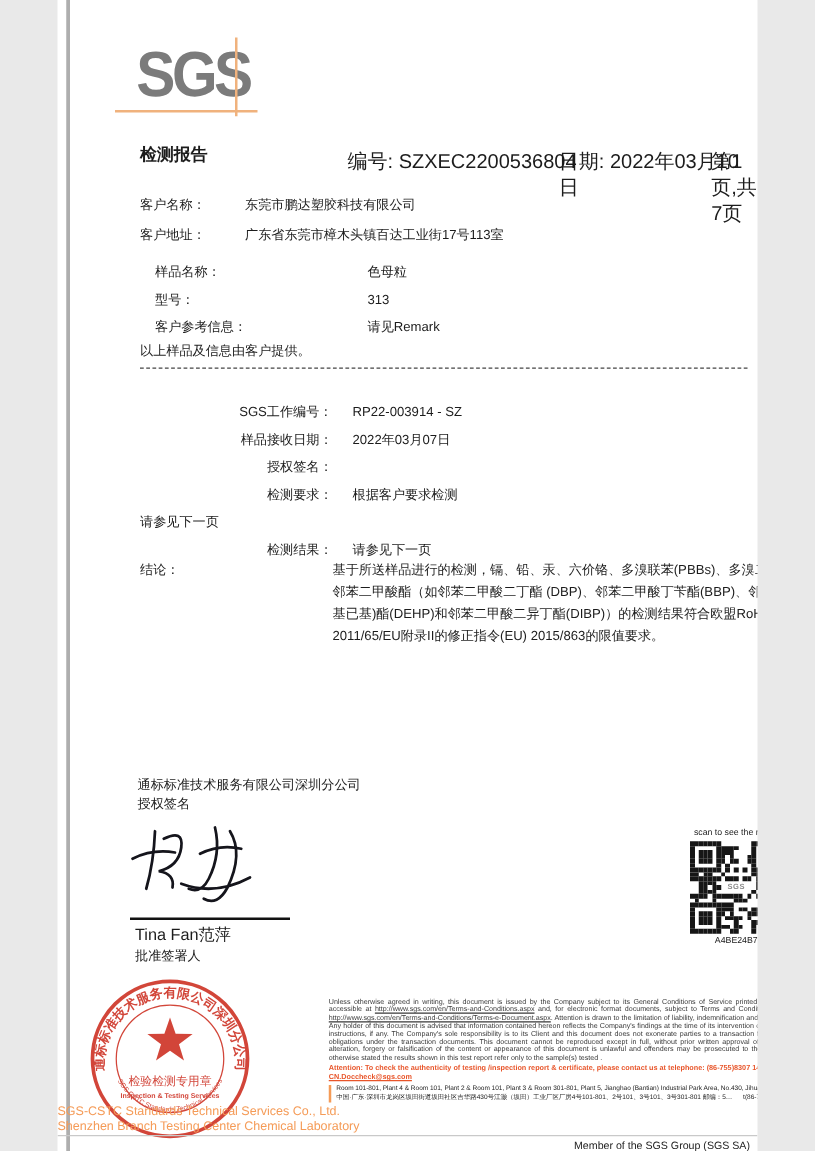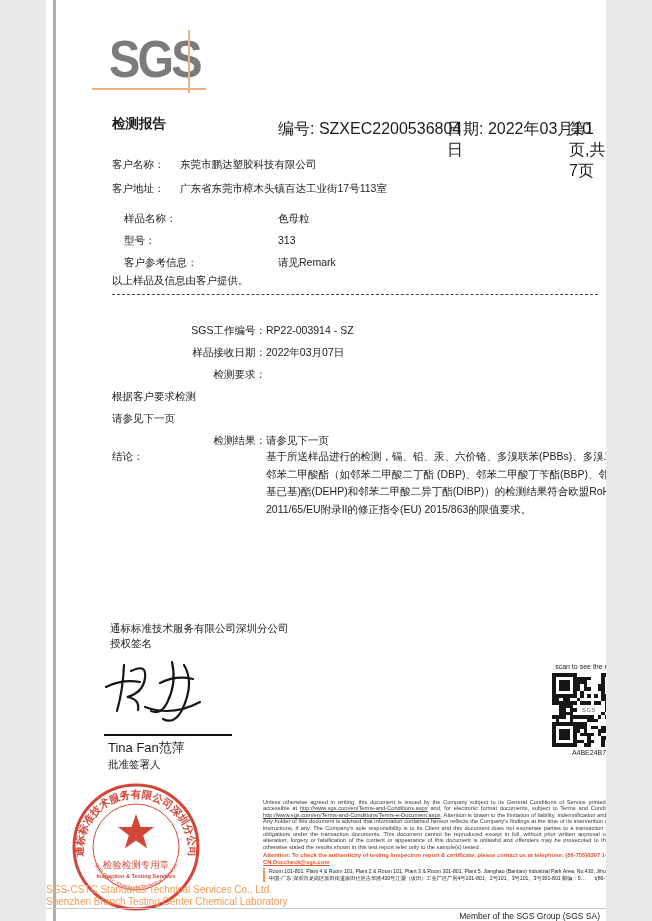--- a/index.html
+++ b/index.html
@@ -11,21 +11,21 @@
   .logo{left:63px;top:34px;font-size:51px;font-weight:bold;color:#7b7b7b;line-height:1;
         letter-spacing:-3px;transform:scaleX(.92);transform-origin:left top;}
   .lh-hline{left:46px;top:88px;width:114px;height:2px;background:#f0b27d;}
   .lh-vline{left:142px;top:30px;width:2px;height:63px;background:#f0b27d;}
   
   .title{left:66px;top:115px;font-size:13.5px;font-weight:bold;}
   .meta{top:119px;font-size:16px;}
   .m-no{left:232px;} .m-date{left:401px;} .m-page{left:523px;}
   
   .sec{left:66px;font-size:10.5px;}
-  .frow{display:flex;}
+  .frow{display:flex;gap:16px;}
   .sec-client{top:152px;} .sec-client .frow{line-height:24px;} .sec-client .lbl{flex:0 0 68px;}
   .sec-sample{top:207px;} .sec-sample .frow{line-height:22px;margin-left:12px;} .sec-sample .lbl{flex:0 0 154px;}
   .note{left:66px;top:274px;font-size:10.5px;}
   .dash{left:66px;right:8px;top:294px;border-top:1px dashed #444;height:0;}
   .sec-job{top:319px;text-align:right;} .sec-job .frow{line-height:22px;} .sec-job .lbl{flex:0 0 154px;}
   .concl{left:66px;top:448px;width:580px;display:flex;font-size:10.5px;line-height:17.5px;}
   .concl .lbl{flex:0 0 154px;}
   .concl .txt{width:422px;}
   
   .sig-company{left:64px;top:621px;font-size:10.5px;line-height:15px;}
@@ -110,23 +110,24 @@
   <div class="abs sec sec-job">
     <div class="frow">
       <span class="lbl">SGS工作编号：</span>
       <span class="val">RP22-003914 - SZ</span>
     </div>
     <div class="frow">
       <span class="lbl">样品接收日期：</span>
       <span class="val">2022年03月07日</span>
     </div>
     <div class="frow">
+      <span class="lbl">授权签名：</span>
+    </div>
+    <div class="frow">
       <span class="lbl">检测要求：</span>
-    </div>
-    <div class="frow">
       <span class="val">根据客户要求检测</span>
     </div>
     <div class="frow">
       <span class="val">请参见下一页</span>
     </div>
     <div class="frow">
       <span class="lbl">检测结果：</span>
       <span class="val">请参见下一页</span>
     </div>
   </div>

